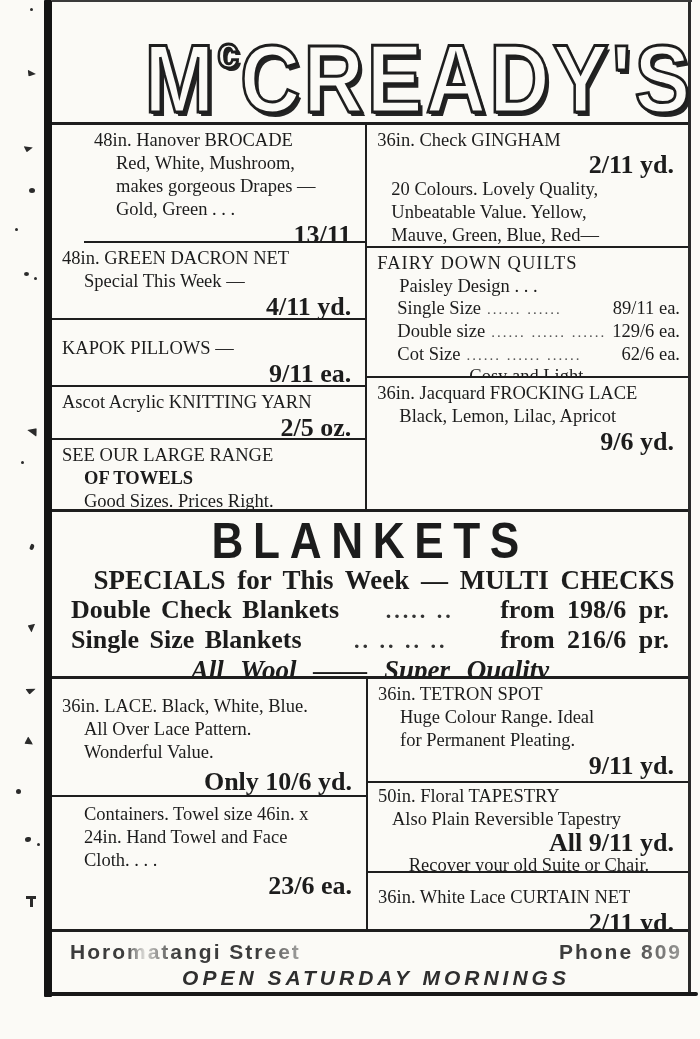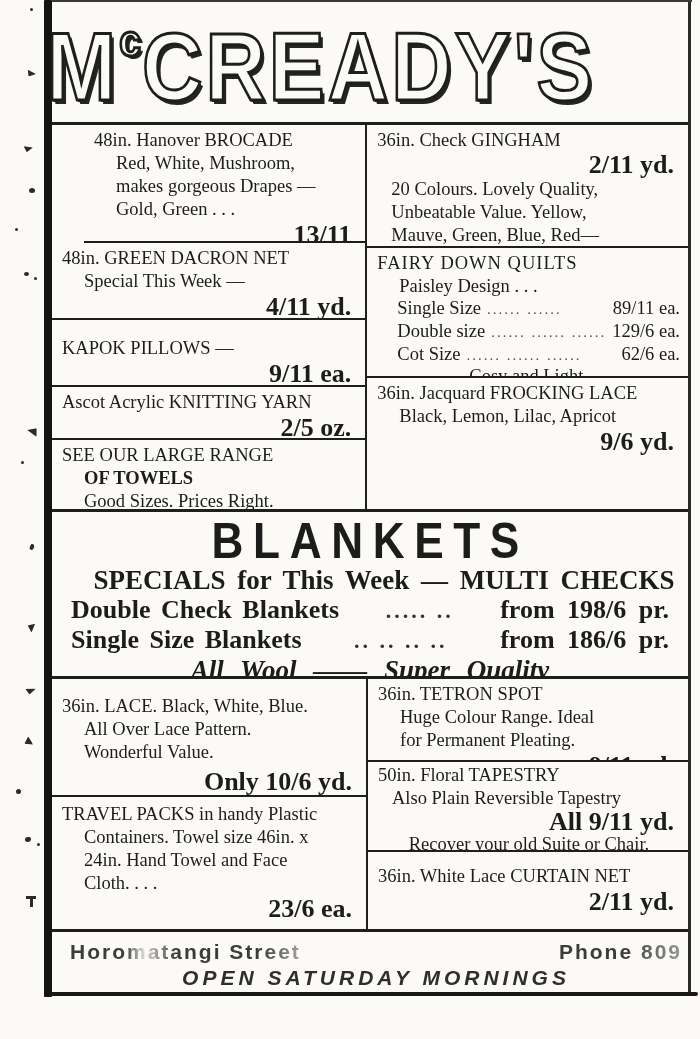--- a/index.html
+++ b/index.html
@@ -14,21 +14,21 @@
   .line-right { position:absolute; left:688px; top:0; width:3px; height:994px; background:#2a2a2a; }
   .line-top   { position:absolute; left:52px; top:0; width:640px; height:2px; background:#3a3a3a; }
   .line-bottom{ position:absolute; left:50px; top:992px; width:648px; height:4px; background:#181818; border-radius:2px; }
   .speck { position:absolute; background:#2b2b2b; }
   .tri   { clip-path:polygon(0 10%,100% 45%,25% 100%); }
   .dot   { border-radius:50%; }
 
   .content { position:absolute; left:52px; top:2px; width:636px; }
 
   
-  .masthead { height:120px; text-align:left; padding-top:10px; box-sizing:border-box; white-space:nowrap; }
+  .masthead { height:120px; text-align:right; padding-top:22px; box-sizing:border-box; white-space:nowrap; }
   .outline-txt {
     font-family:"Liberation Sans","DejaVu Sans",sans-serif;
     font-weight:bold; color:#fbfaf6; letter-spacing:3px;
     -webkit-text-stroke:2.5px #1e1e1e;
     text-shadow:3px 3px 0 #242424, 1px 1px 0 #242424;
     display:inline-block; transform:scale(1.02,1.18); transform-origin:center top;
   }
   .m-big  { font-size:82px; }
   .m-sup  { font-size:38px; position:relative; top:-38px; letter-spacing:1px; }
   .m-rest { font-size:82px; }
@@ -199,49 +199,48 @@
       <div><span class="blk-title">BLANKETS</span></div>
       <div class="blk-specials">SPECIALS for This Week — MULTI CHECKS</div>
       <div class="blk-row">
         <span class="lab">Double Check Blankets</span>
         <span class="dots">..... ..</span>
         <span class="pr">from 198/6 pr.</span>
       </div>
       <div class="blk-row">
         <span class="lab">Single Size Blankets</span>
         <span class="dots">.. .. .. ..</span>
-        <span class="pr">from 186/6 pr.</span>
+        <span class="pr">from 216/6 pr.</span>
       </div>
       <div class="blk-tag">All Wool —— Super Quality</div>
     </div>
 
     <hr class="rule">
 
     <div class="cols low">
       <div class="col-l">
 
         <div class="cell" style="height:118px;padding-top:16px;">
           <div class="ln">36in. LACE.  Black, White, Blue.</div>
           <div class="ln ind">All Over Lace Pattern.</div>
           <div class="ln ind">Wonderful Value.</div>
           <div class="price" style="margin-top:4px;">Only 10/6 yd.</div>
         </div>
 
         <div class="cell last" style="padding-top:6px;">
-          <div class="ln">TRAVEL PACKS in handy Plastic</div>
           <div class="ln ind">Containers.  Towel size 46in. x</div>
           <div class="ln ind">24in. Hand Towel and  Face</div>
           <div class="ln ind">Cloth. . . .</div>
           <div class="price">23/6 ea.</div>
         </div>
 
       </div>
       <div class="col-r">
 
-        <div class="cell" style="height:83px;">
+        <div class="cell" style="height:104px;">
           <div class="ln">36in. TETRON SPOT</div>
           <div class="ln ind">Huge Colour Range.   Ideal</div>
           <div class="ln ind">for Permanent Pleating.</div>
           <div class="price">9/11 yd.</div>
         </div>
 
         <div class="cell" style="height:90px;padding-top:2px;">
           <div class="ln">50in. Floral TAPESTRY</div>
           <div class="ln ind2">Also Plain Reversible Tapestry</div>
           <div class="price" style="line-height:24px;">All 9/11 yd.</div>

